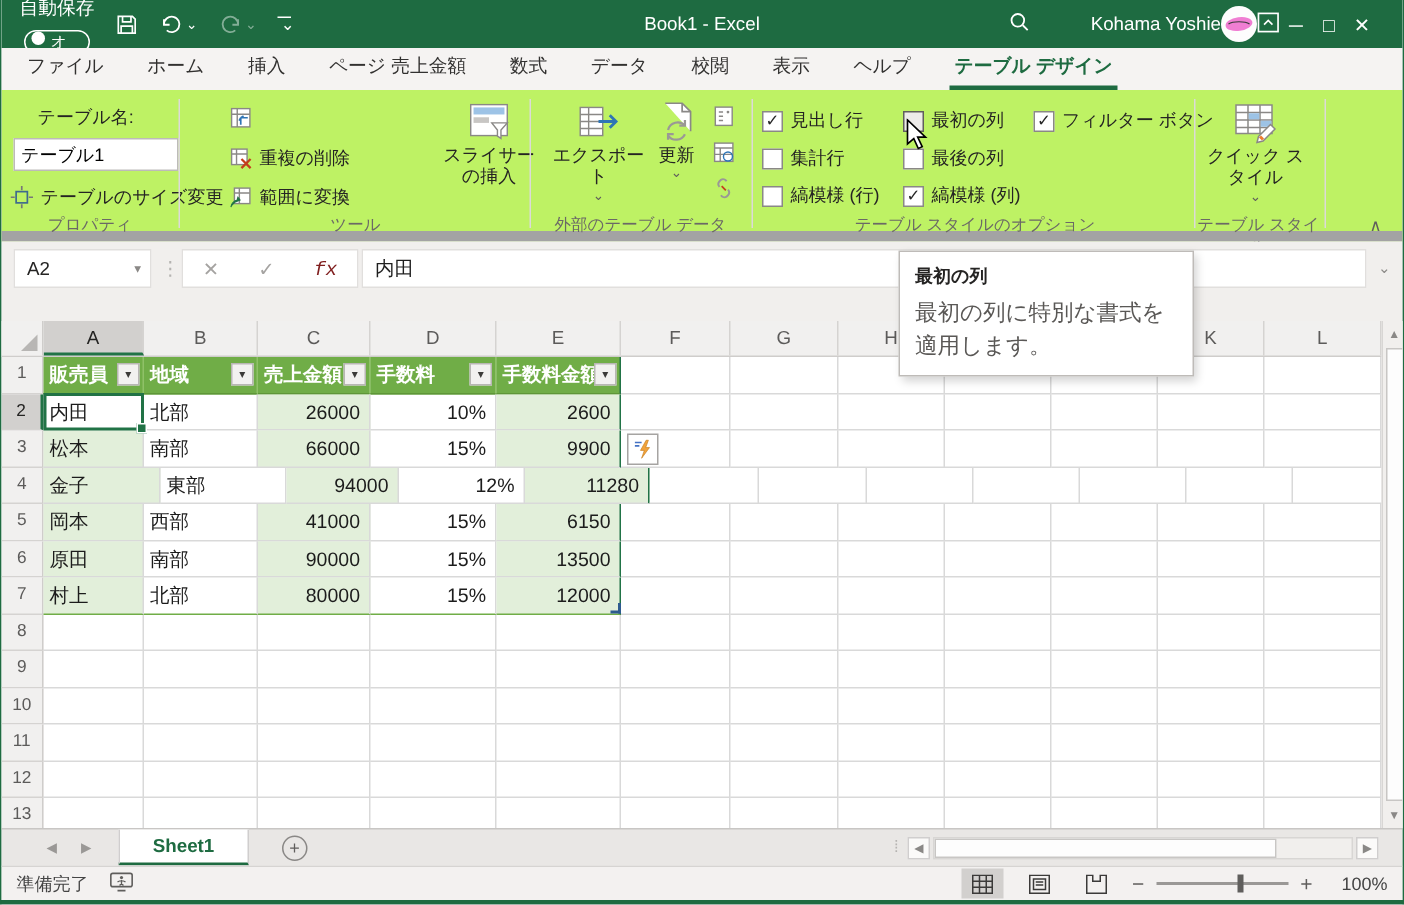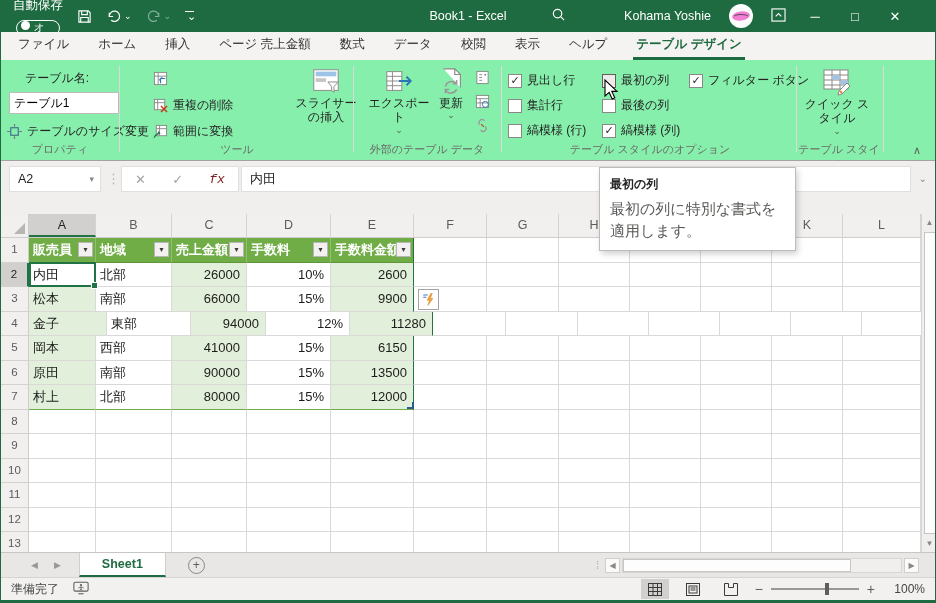--- a/index.html
+++ b/index.html
@@ -13,37 +13,37 @@
   .titlebar .qat { display: flex; align-items: center; gap: 14px; padding-left: 12px; }
   .autosave { display: flex; align-items: center; gap: 6px; flex-direction: column; }
   .toggle-pill { width: 44px; height: 16px; border: 1px solid #fff; border-radius: 9px;
                  display: flex; align-items: flex-start; gap: 4px; padding: 0 4px; font-size: 10.5px; }
   .toggle-knob { width: 9px; height: 9px; border-radius: 50%; background: #fff; }
   .qbtn { display: flex; align-items: center; color: #fff; }
   .dim { opacity: .45; }
   .chev { font-size: 9px; margin-left: 2px; }
   .morebar { display: inline-block; width: 9px; border-top: 1px solid #fff; position: relative; top: -5px; margin-right: -9px; }
   .win-title { position: absolute; left: 0; right: 0; text-align: center; font-size: 12.5px; pointer-events: none; }
-  .tb-right { margin-left: auto; display: flex; align-items: center; gap: 18px; padding-right: 29px; }
+  .tb-right { margin-left: auto; display: flex; align-items: center; padding-right: 16px; }
   .search-ic { position: relative; left: -40px; }
   .avatar { width: 24px; height: 24px; border-radius: 50%; background: #fdfdfd; display: flex; align-items: center; justify-content: center; overflow: hidden; }
   .winbtn { font-size: 13px; width: 22px; text-align: center; }
 
   
   .tabrow { position: absolute; top: 32px; left: 0; width: 100%; height: 28px; background: #F5F3F2;
             display: flex; align-items: flex-end; padding: 0 8px 0 14px; font-size: 12.5px; color: #323130; }
   .rtab { padding: 5px 3px 7px; margin-right: 23px; white-space: nowrap; }
   .rtab.active { color: #1E6B41; font-weight: bold; border-bottom: 3px solid #1E6B41; padding-bottom: 4px; }
   .tab-actions { margin-left: auto; display: flex; gap: 9px; margin-bottom: 3px; }
   .act-btn { background: #fff; border: 1px solid #E0DEDC; padding: 2px 10px 3px; display: flex; align-items: center; gap: 5px;
              font-size: 12.5px; color: #252423; }
 
   
-  .ribbon { position: absolute; top: 60px; left: 0; width: 100%; height: 101px; background: #86efac;
-            border-bottom: 1px solid #a3a3a3; font-size: 12px; color: #252423; }
+  .ribbon { position: absolute; top: 60px; left: 0; width: 100%; height: 101px; background: #bef264;
+            border-bottom: 7px solid #a3a3a3; font-size: 12px; color: #252423; }
   .rb { position: absolute; }
   .grp-label { position: absolute; top: 82px; font-size: 11px; color: #6B6966; text-align: center; }
   .grp-div { position: absolute; top: 6px; height: 86px; width: 1px; background: #DCDAD8; }
   .tname-input { width: 110px; height: 22px; border: 1px solid #BDBBB9; background: #fff; font-size: 12px; padding: 0 4px;
                  font-family: "Liberation Sans", sans-serif; }
   .sbtn { display: flex; align-items: center; gap: 5px; white-space: nowrap; }
   .bigbtn { display: flex; flex-direction: column; align-items: center; text-align: center; line-height: 1.2; }
   .bigbtn .chevd { color: #605E5C; font-size: 9px; }
   .rcb { position: absolute; display: flex; align-items: center; gap: 5px; white-space: nowrap; }
   .cbbox { width: 14px; height: 14px; border: 1px solid #8A8886; background: #fff; display: inline-flex;

